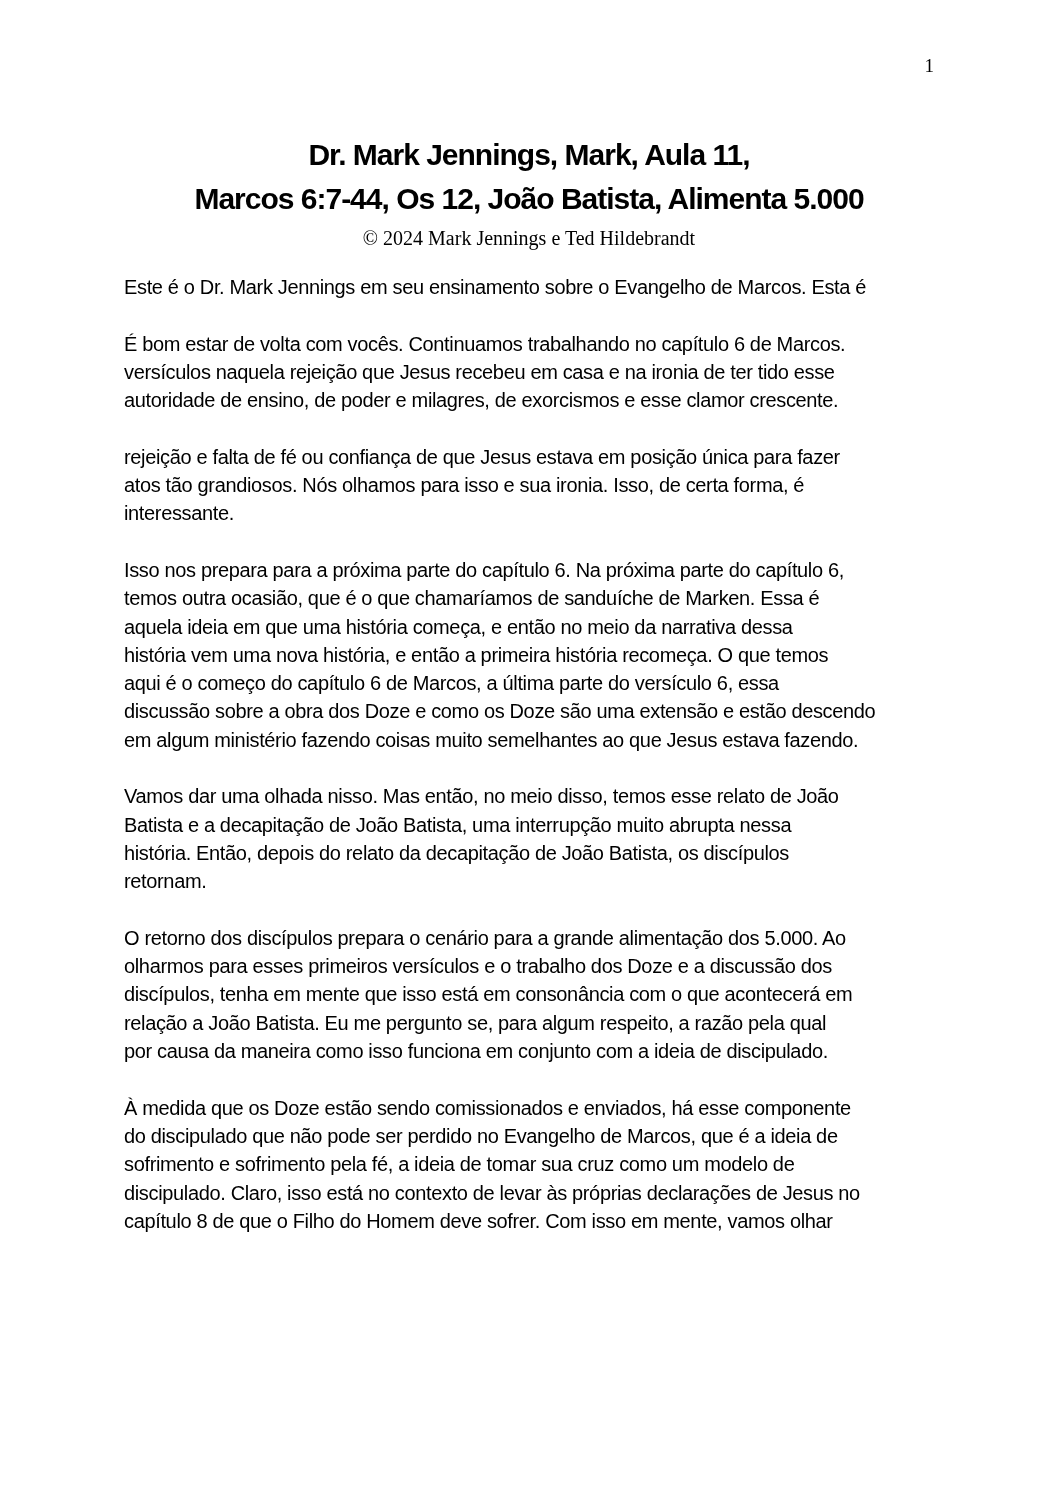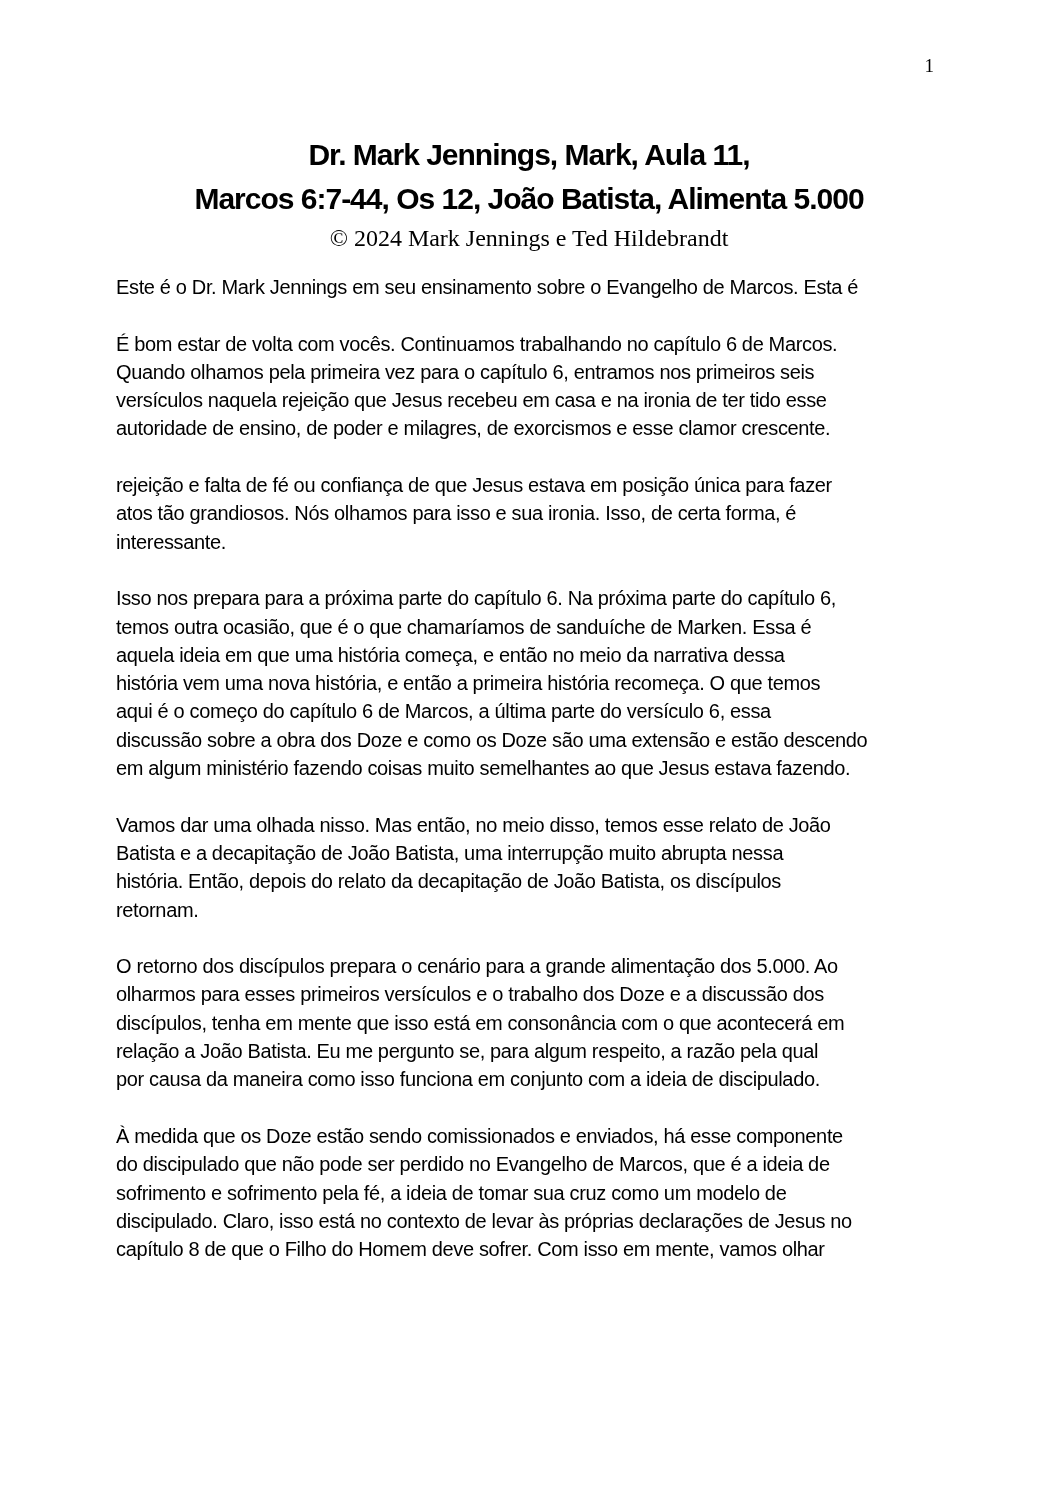--- a/index.html
+++ b/index.html
@@ -41,29 +41,29 @@
     letter-spacing: -1px;
     color: #000000;
   }
   .doc-title .title-line {
     display: block;
     white-space: pre;
   }
   .copyright {
     margin-top: 4px;
     font-family: "Liberation Serif", serif;
-    font-size: 24px;
+    font-size: 20px;
     line-height: 26px;
     letter-spacing: 0;
     color: #000000;
   }
   .doc-body {
     position: absolute;
     top: 273px;
-    left: 116px;
+    left: 124px;
     width: 816px;
     font-size: 20px;
     line-height: 28.3px;
     letter-spacing: -0.35px;
     color: #000000;
   }
   .para {
     margin: 0 0 28.3px 0;
     padding: 0;
   }
@@ -86,21 +86,20 @@
     </h1>
     <div class="copyright">© 2024 Mark Jennings e Ted Hildebrandt</div>
   </header>
 
   <main class="doc-body">
       <p class="para">
         <span class="line">Este é o Dr. Mark Jennings em seu ensinamento sobre o Evangelho de Marcos. Esta é</span>
       </p>
       <p class="para">
         <span class="line">É bom estar de volta com vocês. Continuamos trabalhando no capítulo 6 de Marcos.</span>
-        <span class="line">Quando olhamos pela primeira vez para o capítulo 6, entramos nos primeiros seis</span>
         <span class="line">versículos naquela rejeição que Jesus recebeu em casa e na ironia de ter tido esse</span>
         <span class="line">autoridade de ensino, de poder e milagres, de exorcismos e esse clamor crescente.</span>
       </p>
       <p class="para">
         <span class="line">rejeição e falta de fé ou confiança de que Jesus estava em posição única para fazer</span>
         <span class="line">atos tão grandiosos. Nós olhamos para isso e sua ironia. Isso, de certa forma, é</span>
         <span class="line">interessante.</span>
       </p>
       <p class="para">
         <span class="line">Isso nos prepara para a próxima parte do capítulo 6. Na próxima parte do capítulo 6,</span>

